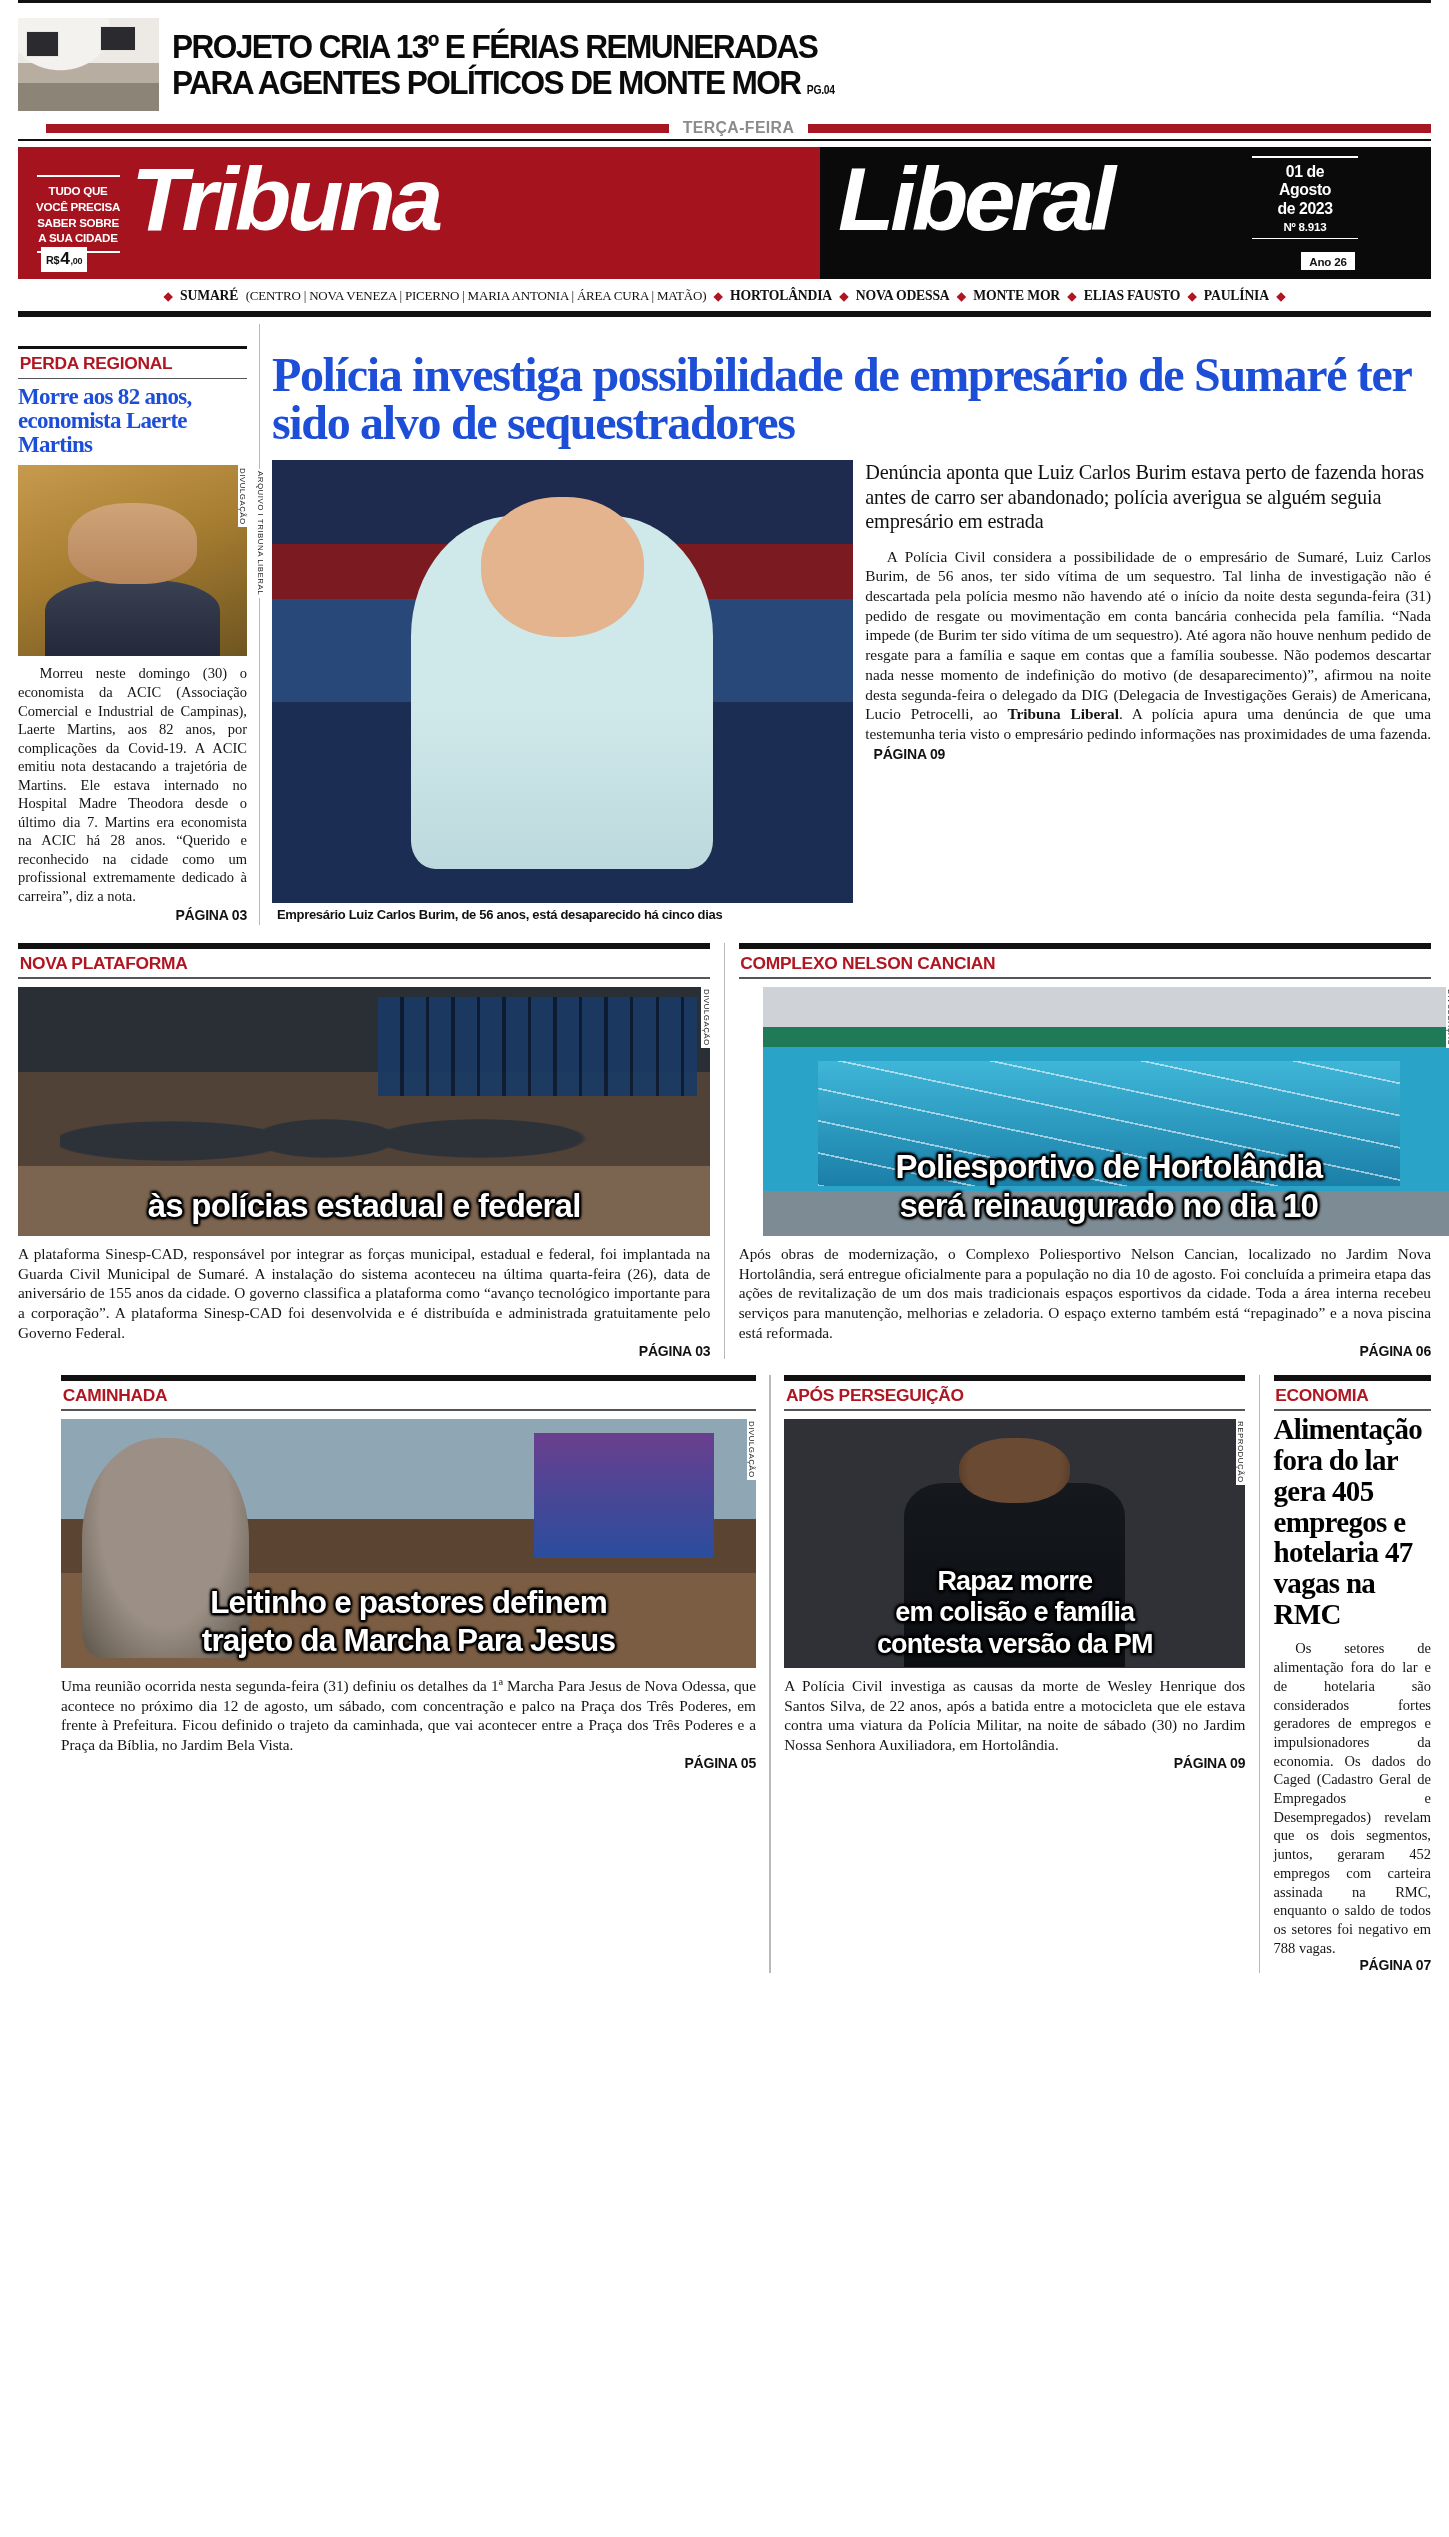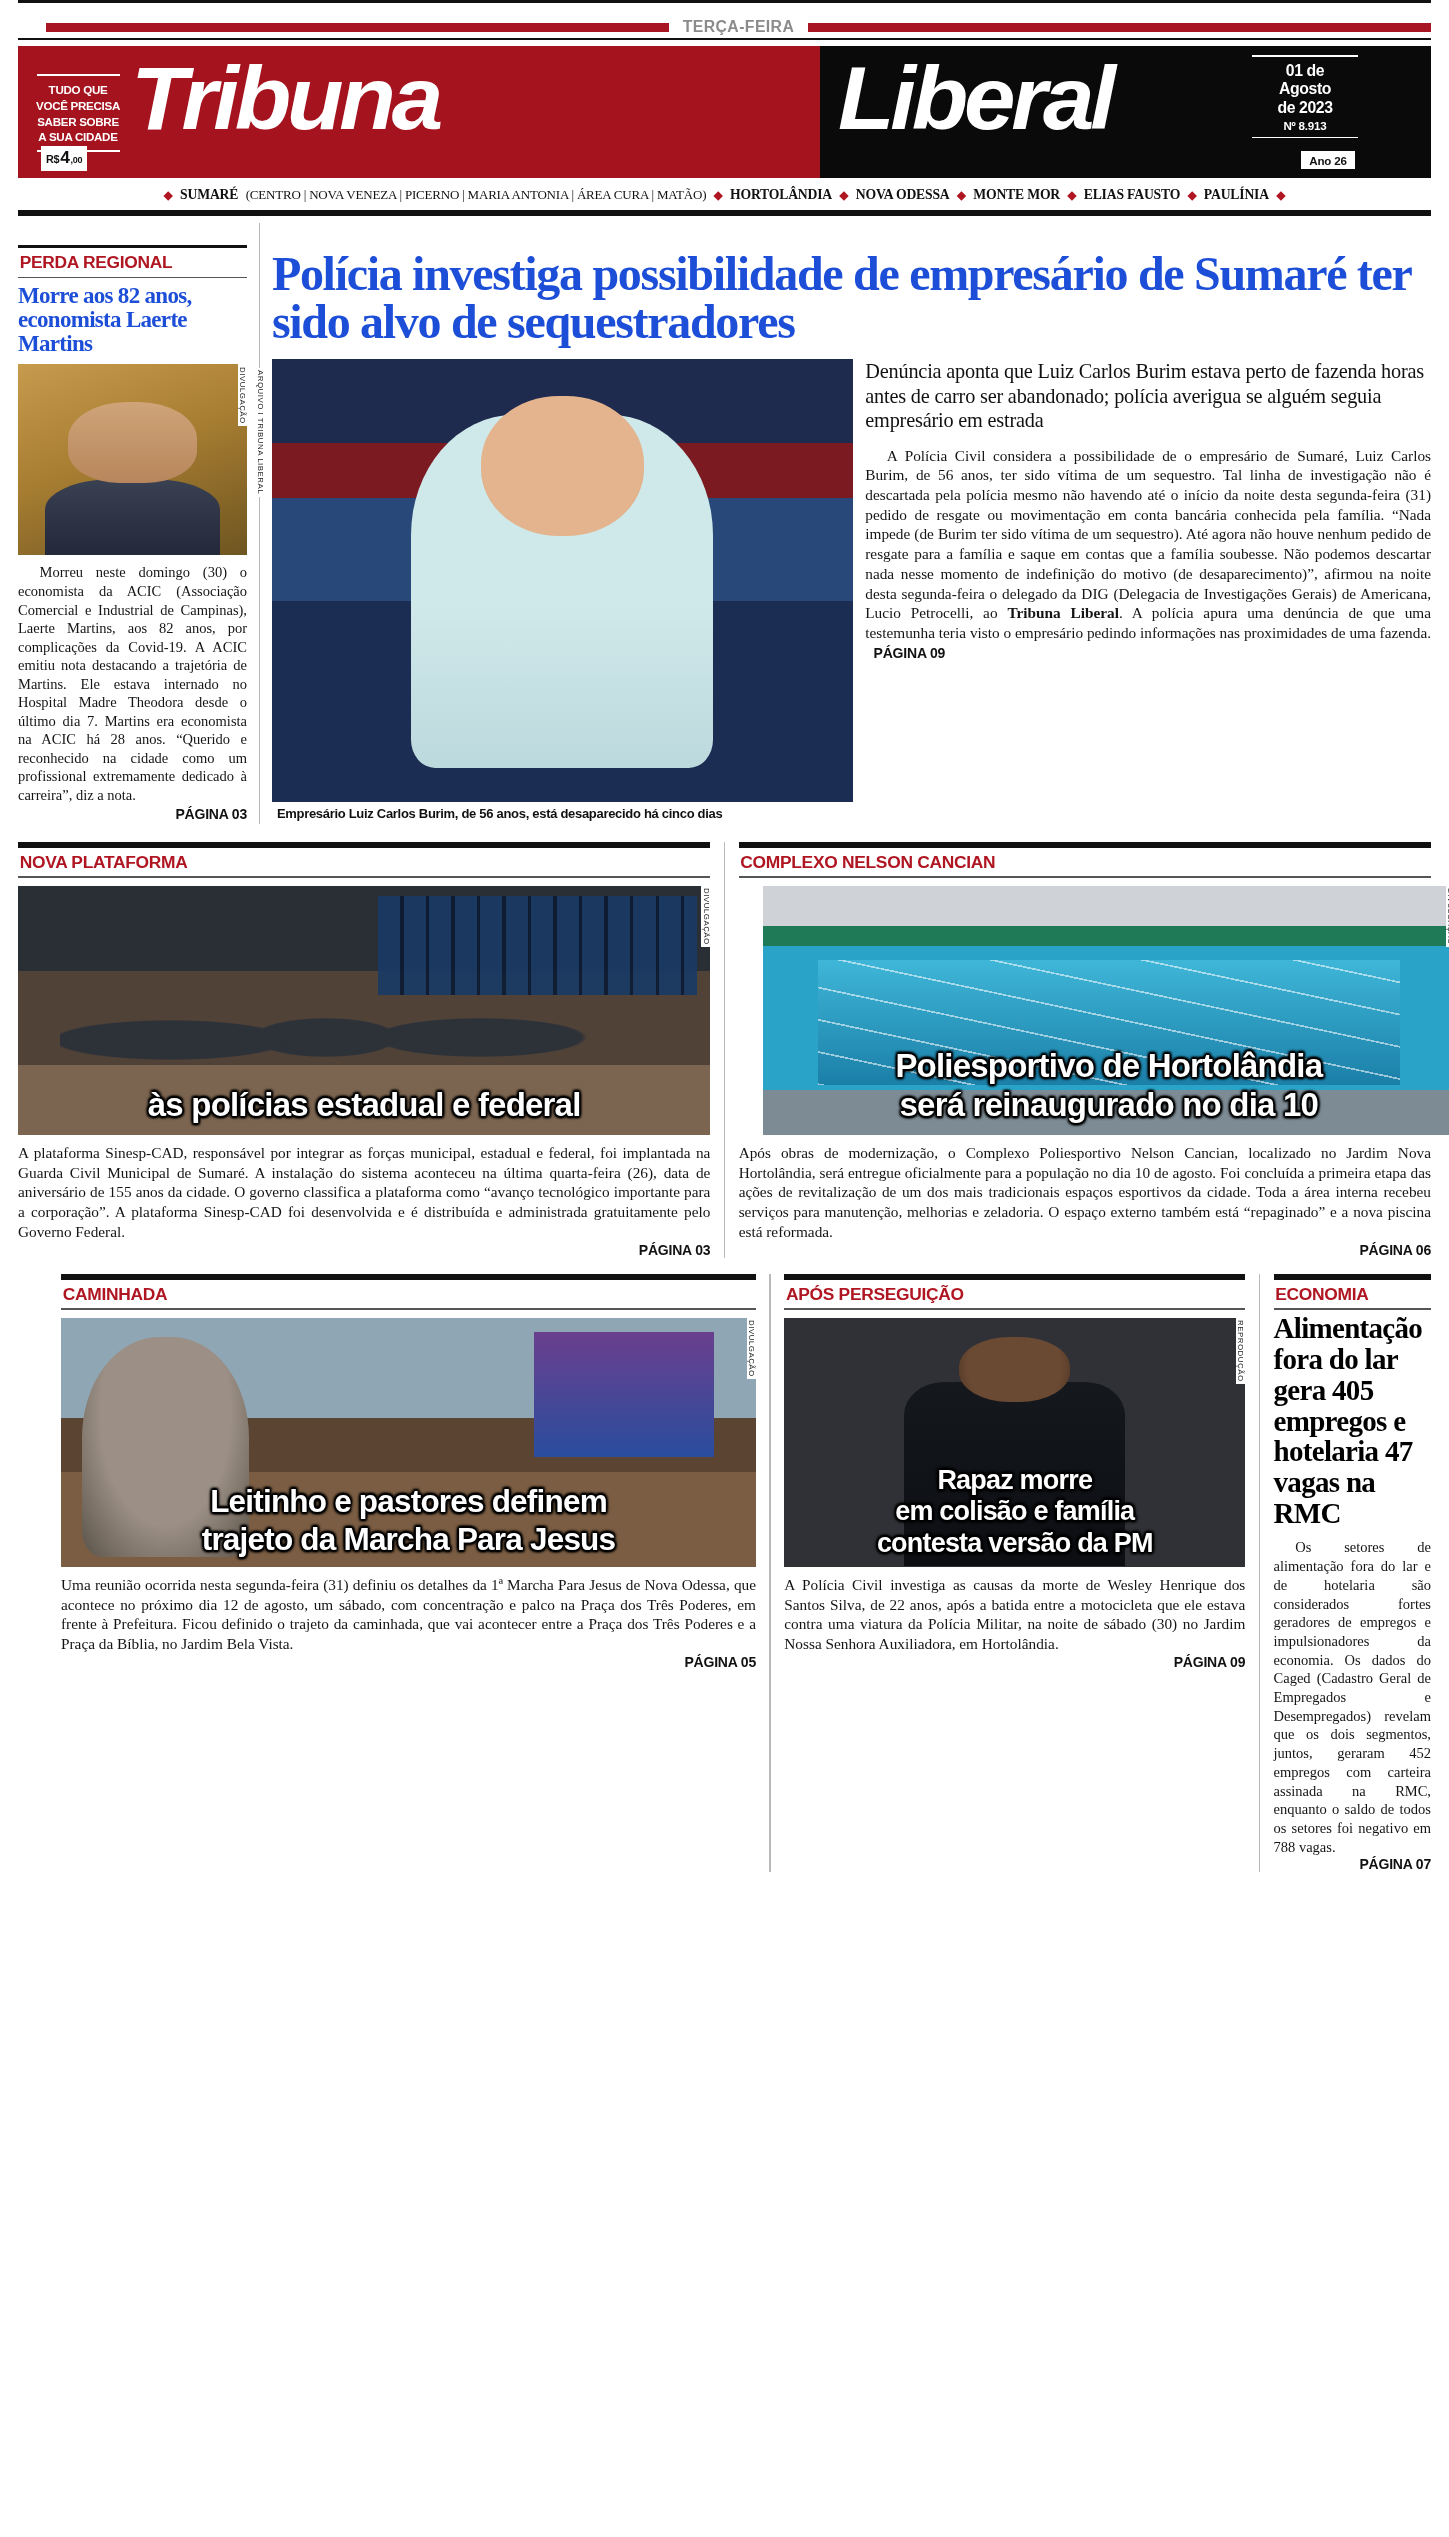--- a/index.html
+++ b/index.html
@@ -87,21 +87,21 @@
     white-space: nowrap;
   }
   .teaser-pg {
     font-family: "Liberation Sans", sans-serif;
     font-weight: bold; font-size: 12.4px; letter-spacing: -0.4px;
     display: inline-block; transform: scaleX(0.9);
     vertical-align: baseline; margin-left: 5px;
   }
 
   
-  .daybar { display: flex; align-items: center; margin-top: 15px; padding-left: 28px; }
+  .daybar { display: flex; align-items: center; margin-top: 8px; padding-left: 28px; }
   .daybar .bar { height: 9px; background: #a71622; flex: 1; }
   .daybar .day {
     font-family: "Liberation Sans", sans-serif;
     font-weight: bold; font-size: 15.8px; letter-spacing: 0.4px;
     color: #8b8b8b; padding: 0 13.3px; white-space: nowrap;
   }
   .daybar-under { display:flex; margin-top:1.7px; }
   .daybar-under .h { height:2.5px; background:#111; flex:1; }
 
   
@@ -306,20 +306,31 @@
     background:radial-gradient(circle at 50% 45%, #6b4a34 0 70%, #4a3220 100%);
     z-index:2;
   }
 </style>
 </head>
 <body>
 
 <div class="page">
 
   <div class="rule-med"></div>
+  <div class="teaser">
+    <div class="teaser-photo">
+      <div class="ph ph-council"></div>
+    </div>
+    <div class="teaser-text">
+      <div class="teaser-line">PROJETO CRIA 13º E FÉRIAS REMUNERADAS</div>
+      <div class="teaser-line">
+        <span>PARA AGENTES POLÍTICOS DE MONTE MOR</span><span class="teaser-pg">PG.04</span>
+      </div>
+    </div>
+  </div>
 
   <div class="daybar">
     <div class="bar"></div>
     <div class="day">TERÇA-FEIRA</div>
     <div class="bar"></div>
   </div>
   <div class="daybar-under">
     <div class="h"></div>
   </div>
 

